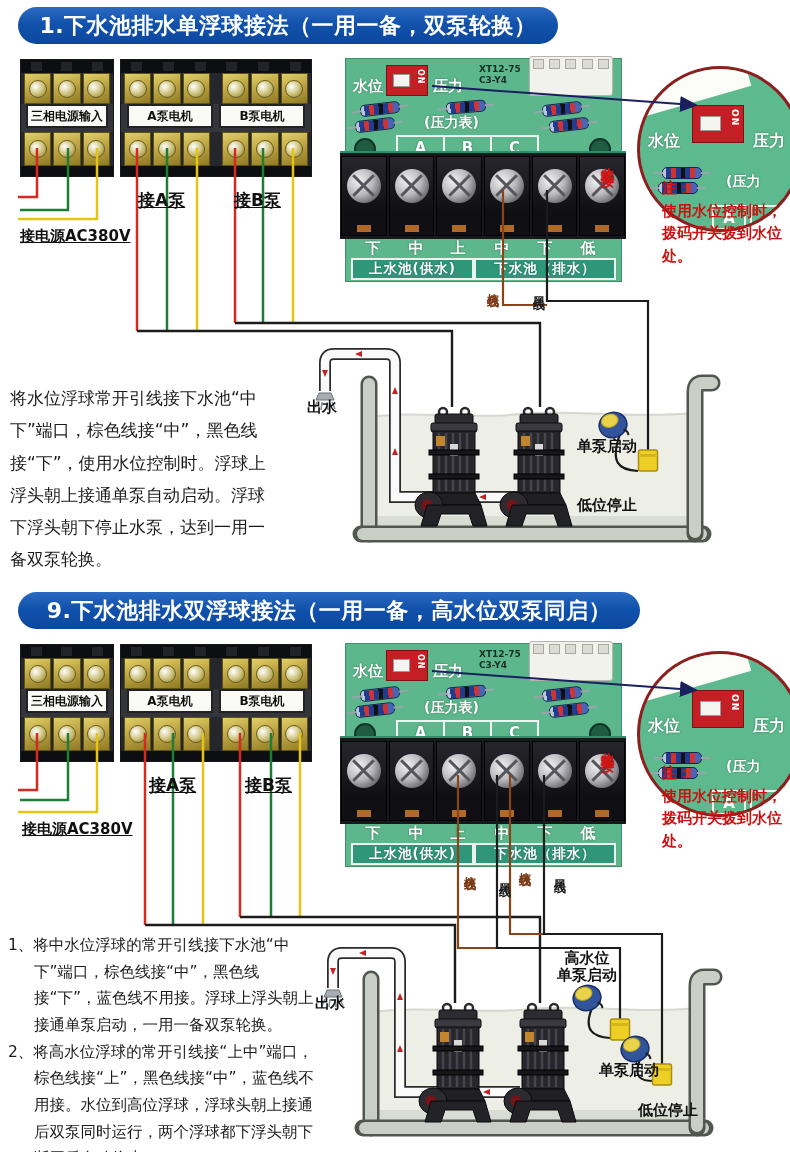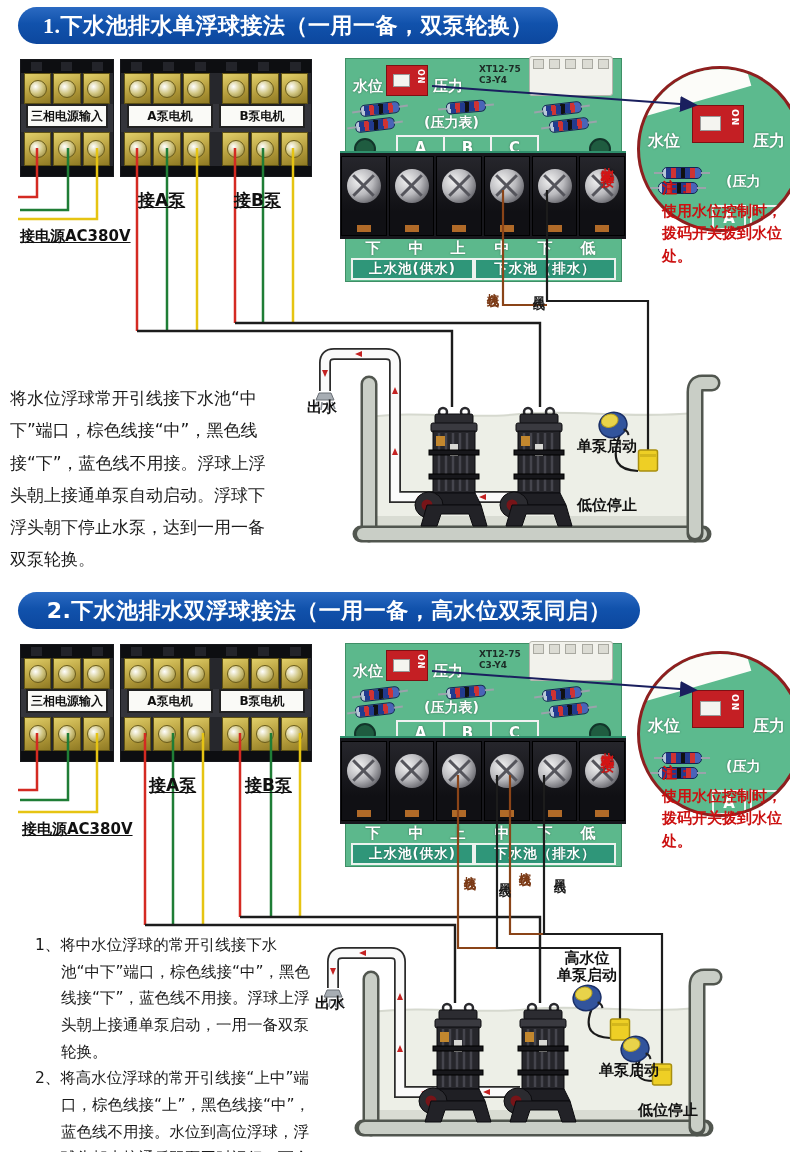--- a/index.html
+++ b/index.html
@@ -90,34 +90,34 @@
   .inset .dip2 .on { position:absolute; right:3px; top:3px; color:#fff; font-size:9px; font-weight:bold;
                      writing-mode:vertical-rl; letter-spacing:1px; }
   .inset .ibox { position:absolute; width:30px; height:21px; border:2px solid #f2f2f2; color:#fff;
                  font-weight:bold; font-size:15px; display:flex; align-items:center; justify-content:center; }
   .note { position:absolute; width:128px; color:#cc1111; font-weight:bold; font-size:15px;
           line-height:1.5; z-index:5; }
 
   
   .para { position:absolute; font-size:17px; line-height:1.9; color:#1a1a1a; }
   .para2 { position:absolute; font-size:15.5px; line-height:1.72; color:#1a1a1a; }
-  .num-item { padding-left:26px; text-indent:-26px;margin-left:27px; }
+  .num-item { padding-left:26px; text-indent:-26px; }
 
   .pit-label { position:absolute; font-weight:bold; font-size:15px; color:#111; z-index:5; white-space:nowrap; }
   .pit-label-2l { text-align:center; line-height:1.1; }
 
   svg.overlay { position:absolute; left:0; top:0; z-index:4; pointer-events:none; }
   .z2 { z-index:2; } .z5 { z-index:5;text-decoration:underline; }
 </style>
 </head>
 <body>
 
 <div class="stage">
 
-  <div class="banner" style="left:18px; top:7px; width:540px;font-family:Liberation Serif, serif;">
+  <div class="banner" style="left:18px; top:7px; width:540px;">
     <span>1.下水池排水单浮球接法（一用一备，双泵轮换）</span>
   </div>
 
   <div class="photo z2" style="left:20px; top:59px; width:92px; height:116px;">
     <div class="ptop">
         <div class="ptab"></div>
         <div class="ptab"></div>
         <div class="ptab"></div>
       </div>
     <div class="pmid"></div>
@@ -297,28 +297,28 @@
     <div class="res" style="left:18px; top:113px;"></div>
     <div class="itxt" style="left:86px; top:104px; font-size:14px;">(压力</div>
     <div class="ibox" style="left:72px; top:136px;">A</div>
     <div class="ibox" style="left:110px; top:136px;"></div>
   </div>
   <div class="note" style="left:662px; top:177px;">
     <span>注：</span><br>
     <span>使用水位控制时，拨码开关拨到水位处。</span>
   </div>
 
-  <div class="para" style="left:10px; top:382px; width:262px;">将水位浮球常开引线接下水池“中下”端口，棕色线接“中”，黑色线接“下”，蓝色线不用接。浮球上浮头朝上接通单泵自动启动。浮球下浮头朝下停止水泵，达到一用一备双泵轮换。</div>
+  <div class="para" style="left:10px; top:382px; width:262px;">将水位浮球常开引线接下水池“中下”端口，棕色线接“中”，黑色线接“下”，使用水位控制时。浮球上浮头朝上接通单泵自动启动。浮球下浮头朝下停止水泵，达到一用一备双泵轮换。</div>
 
   <div class="pit-label" style="left:307px; top:398px;">出水</div>
   <div class="pit-label" style="left:577px; top:437px;">单泵启动</div>
   <div class="pit-label" style="left:577px; top:496px;">低位停止</div>
 
   <div class="banner" style="left:18px; top:592px; width:622px;">
-    <span>2.下水池排水双浮球接法（一用一备，高水位双泵同启）</span>
+    <span>9.下水池排水双浮球接法（一用一备，高水位双泵同启）</span>
   </div>
 
   <div class="photo z2" style="left:20px; top:644px; width:92px; height:116px;">
     <div class="ptop">
         <div class="ptab"></div>
         <div class="ptab"></div>
         <div class="ptab"></div>
       </div>
     <div class="pmid"></div>
     <div class="pbot"></div>

